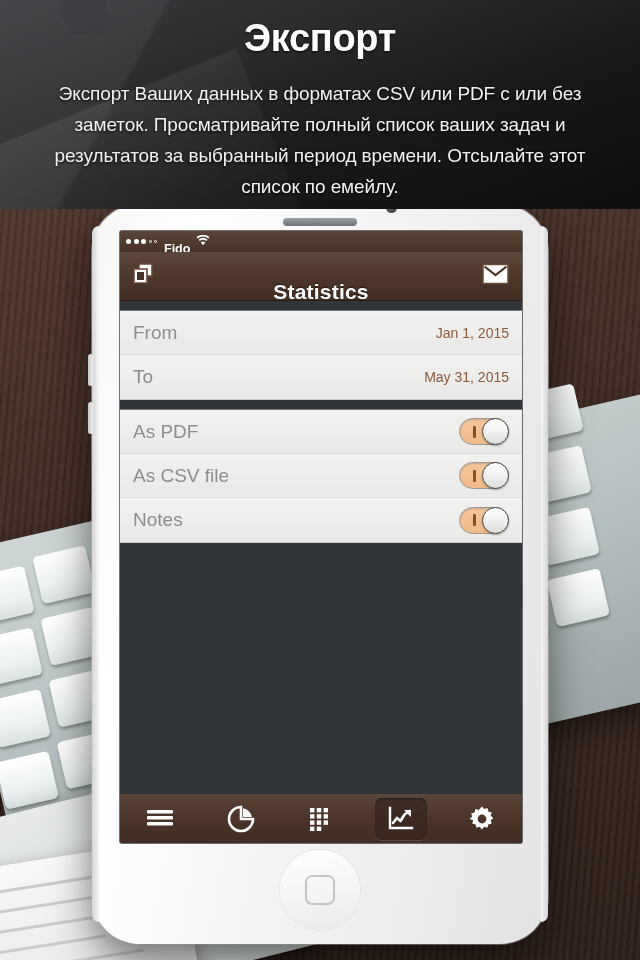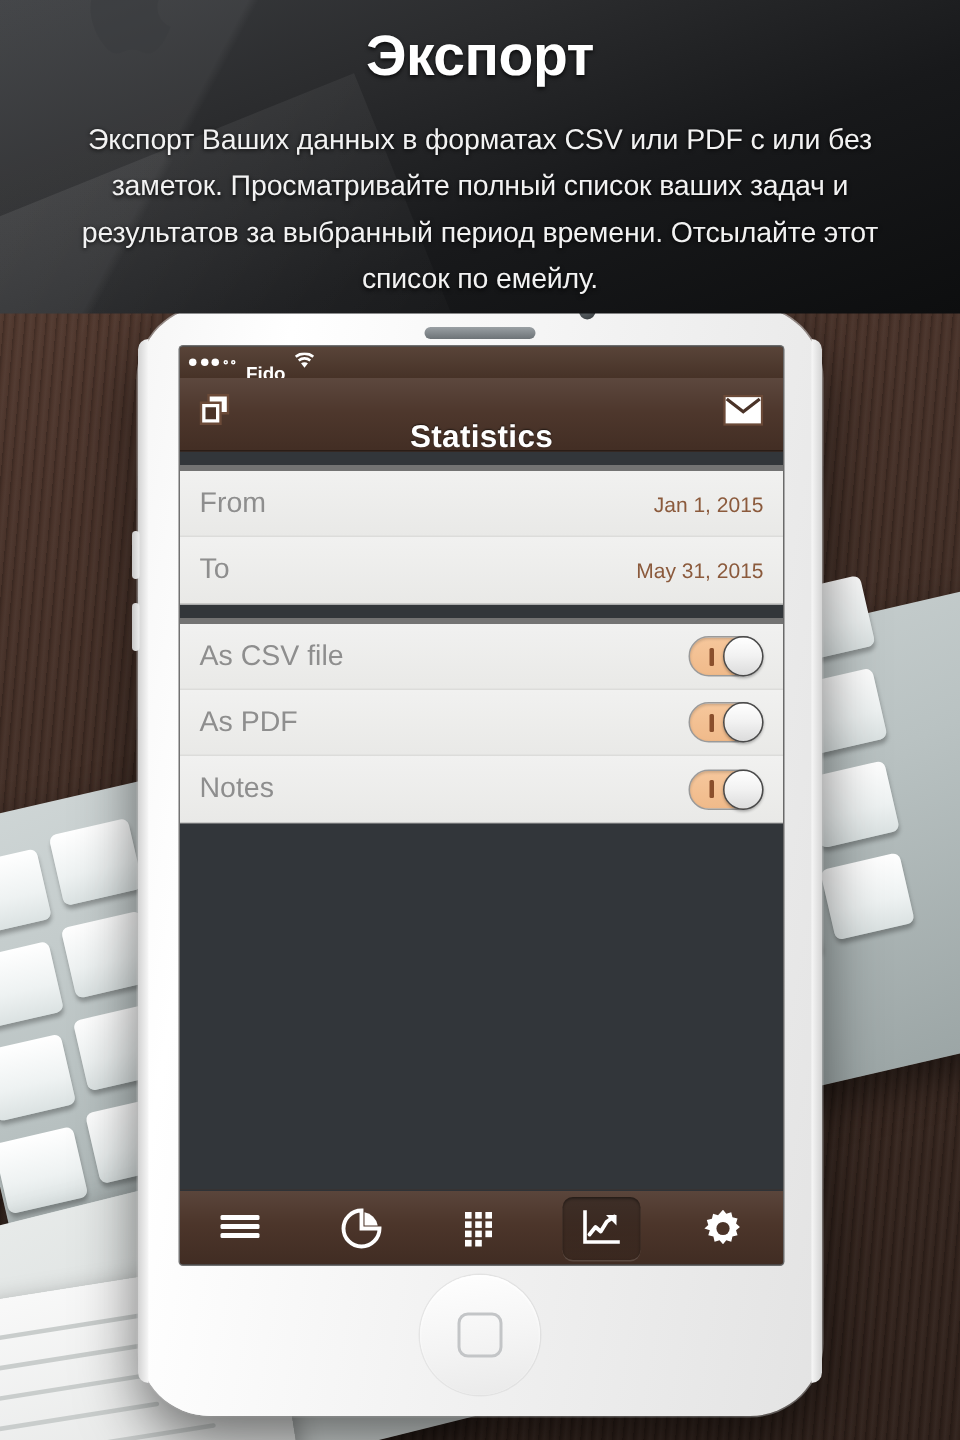--- a/index.html
+++ b/index.html
@@ -161,21 +161,21 @@
     color: #fff; font-size: 21px; font-weight: bold; letter-spacing: .2px;
     text-shadow: 0 -1px 1px rgba(0,0,0,.55);
     margin-top: 32px;
   }
   .nav-left { position: absolute; left: 11px; top: 50%; transform: translateY(-50%); }
   .nav-right { position: absolute; right: 13px; top: 50%; transform: translateY(-50%); }
 
   
   .list-group {
     background: #ececeb;
-    border-top: 4px solid #737373;
+    border-top: 1px solid #737373;
     border-bottom: 1px solid #c9c9c7;
     box-shadow: inset 0 1px 0 rgba(255,255,255,.8);
   }
   .list-group.gap { margin-top: 9px; }
   .row {
     height: 44px; display: flex; align-items: center;
     padding: 0 13px;
     border-bottom: 1px solid #dcdcda;
     background: linear-gradient(180deg,#f1f1f0, #e9e9e7);
   }
@@ -349,28 +349,28 @@
             <span class="row-value">Jan 1, 2015</span>
           </div>
           <div class="row">
             <span class="row-label">To</span>
             <span class="row-value">May 31, 2015</span>
           </div>
         </div>
 
         <div class="list-group gap">
           <div class="row">
-            <span class="row-label">As CSV file</span>
+            <span class="row-label">As PDF</span>
             <span class="switch">
               <span class="mark"></span>
                 <span class="knob"></span>
             </span>
           </div>
           <div class="row">
-            <span class="row-label">As PDF</span>
+            <span class="row-label">As CSV file</span>
             <span class="switch">
               <span class="mark"></span>
                 <span class="knob"></span>
             </span>
           </div>
           <div class="row">
             <span class="row-label">Notes</span>
             <span class="switch">
               <span class="mark"></span>
                 <span class="knob"></span>

